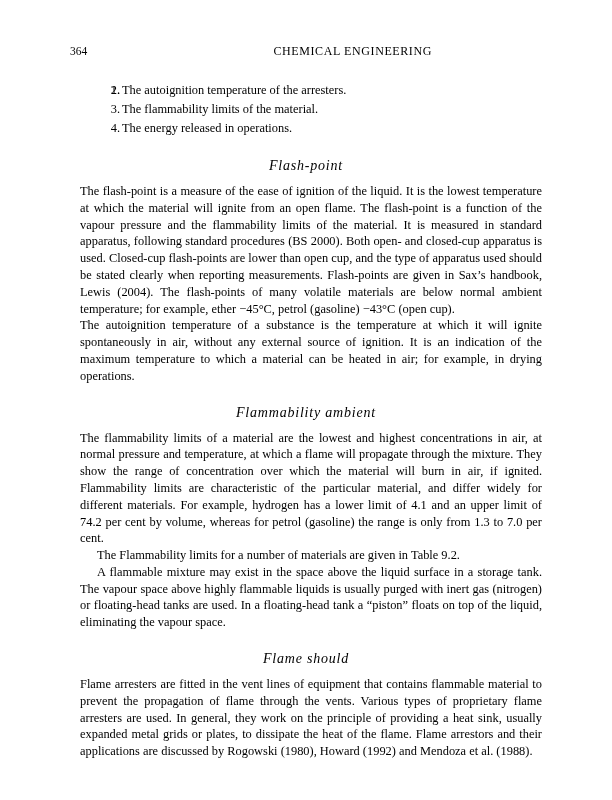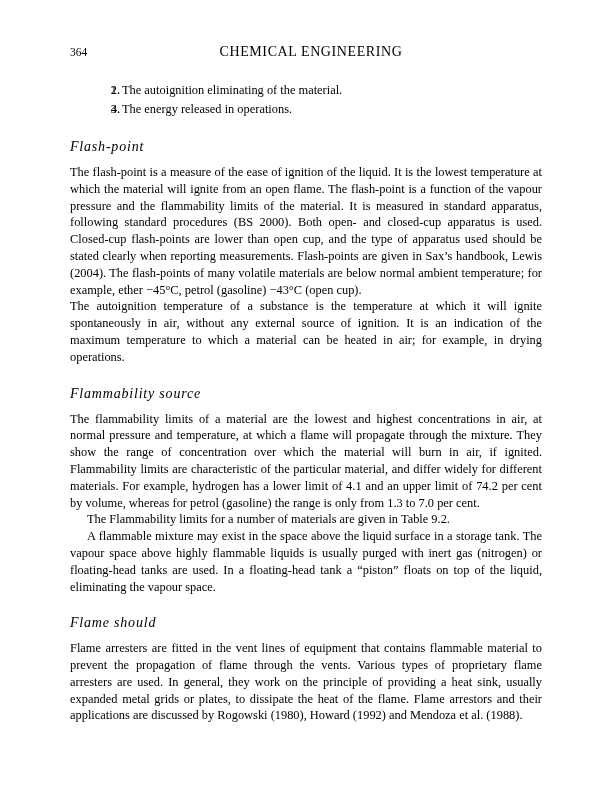--- a/index.html
+++ b/index.html
@@ -36,23 +36,23 @@
     margin-bottom: 24px;
     height: 14px;
   }
   .folio {
     font-family: "Liberation Serif", serif;
     font-size: 11.5px;
     width: 120px;
   }
   .running-head {
     flex: 1;
-    text-align: center;
+    text-align: right;
     letter-spacing: 0.6px;
-    font-size: 14px;
+    font-size: 12px;
     padding-right: 110px;
   }
   ol.top-list {
     margin: 0 0 18px 0;
     padding: 0;
     list-style: none;
     font-size: 12.4px;
     line-height: 1.45;
   }
   ol.top-list li {
@@ -66,23 +66,24 @@
     width: 20px;
     text-align: right;
   }
   h2.section {
     font-family: "Liberation Serif", serif;
     font-style: italic;
     font-weight: normal;
     font-size: 14px;
     letter-spacing: 0.8px;
     margin: 20px 0 9px 0;
+    text-align: center;
   }
   p.body {
-    margin: 0 0 0 0;
+    margin: 0 0 0 10px;
     font-size: 12.4px;
     line-height: 1.355;
     text-align: justify;
     text-justify: inter-word;
     hyphens: manual;
   }
   p.indent {
     text-indent: 17px;
   }
   .para-block p + p {
@@ -99,41 +100,42 @@
       <div class="folio">364</div>
       <div class="running-head">CHEMICAL ENGINEERING</div>
     </div>
 
     <ol class="top-list">
       <li>
         <span class="num">1.</span>
       </li>
       <li>
         <span class="num">2.</span>
-        <span>The autoignition eliminating of the material.</span>
+        <span>The autoignition temperature of the arresters.</span>
       </li>
       <li>
         <span class="num">3.</span>
+        <span>The flammability limits of the material.</span>
       </li>
       <li>
         <span class="num">4.</span>
         <span>The energy released in operations.</span>
       </li>
     </ol>
 
     <h2 class="section">Flash-point</h2>
     <div class="para-block">
       <p class="body">The flash-point is a measure of the ease of ignition of the liquid. It is the lowest temperature at which the material will ignite from an open flame. The flash-point is a function of the vapour pressure and the flammability limits of the material. It is measured in standard apparatus, following standard procedures (BS 2000). Both open- and closed-cup apparatus is used. Closed-cup flash-points are lower than open cup, and the type of apparatus used should be stated clearly when reporting measurements. Flash-points are given in Sax’s handbook, Lewis (2004). The flash-points of many volatile materials are below normal ambient temperature; for example, ether −45°C, petrol (gasoline) −43°C (open cup).</p>
     </div>
 
     <div class="para-block">
       <p class="body">The autoignition temperature of a substance is the temperature at which it will ignite spontaneously in air, without any external source of ignition. It is an indication of the maximum temperature to which a material can be heated in air; for example, in drying operations.</p>
     </div>
 
-    <h2 class="section">Flammability source</h2>
+    <h2 class="section">Flammability ambient</h2>
     <div class="para-block">
       <p class="body">The flammability limits of a material are the lowest and highest concentrations in air, at normal pressure and temperature, at which a flame will propagate through the mixture. They show the range of concentration over which the material will burn in air, if ignited. Flammability limits are characteristic of the particular material, and differ widely for different materials. For example, hydrogen has a lower limit of 4.1 and an upper limit of 74.2 per cent by volume, whereas for petrol (gasoline) the range is only from 1.3 to 7.0 per cent.</p>
       <p class="body indent">The Flammability limits for a number of materials are given in Table 9.2.</p>
       <p class="body indent">A flammable mixture may exist in the space above the liquid surface in a storage tank. The vapour space above highly flammable liquids is usually purged with inert gas (nitrogen) or floating-head tanks are used. In a floating-head tank a “piston” floats on top of the liquid, eliminating the vapour space.</p>
     </div>
 
     <h2 class="section">Flame should</h2>
     <div class="para-block">
       <p class="body">Flame arresters are fitted in the vent lines of equipment that contains flammable material to prevent the propagation of flame through the vents. Various types of proprietary flame arresters are used. In general, they work on the principle of providing a heat sink, usually expanded metal grids or plates, to dissipate the heat of the flame. Flame arrestors and their applications are discussed by Rogowski (1980), Howard (1992) and Mendoza et al. (1988).</p>
 

